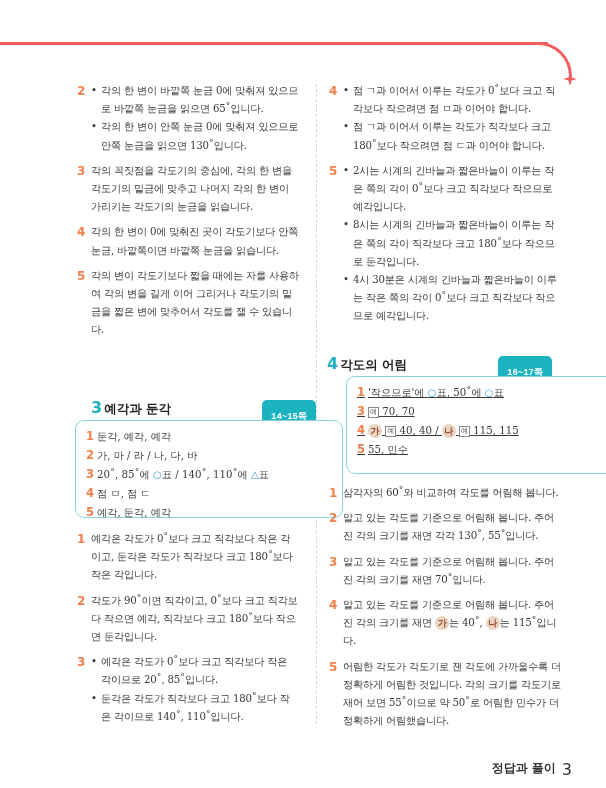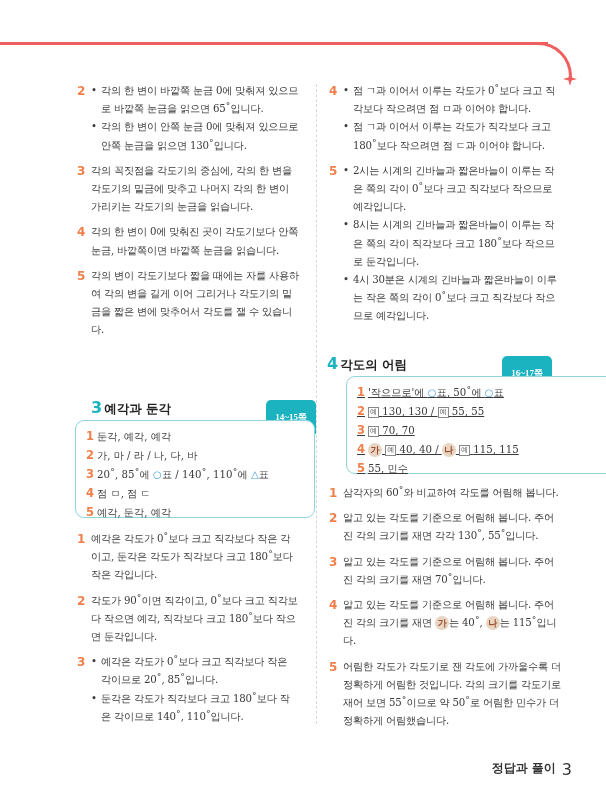--- a/index.html
+++ b/index.html
@@ -34,21 +34,21 @@
   .bullet { position: relative; padding-left: 10px; }
   .bullet::before { content: "•"; position: absolute; left: 0; top: 0; }
   .sec-head { position: absolute; height: 24px; }
   .sec-title {
     position: absolute; left: 0; top: 0; font-family: "DejaVu Sans", "Liberation Sans", sans-serif;
     font-weight: bold; font-size: 12.5px; color: #222; white-space: nowrap;
   }
   .sec-num { color: #1cb3c0; font-size: 16px; margin-right: 2px; }
   .sec-pages {
     position: absolute; top: 2px; height: 18px; padding: 8px 9px; background: #1cb3c0; color: #fff;
-    border-radius: 5px 5px 0 0; font-family: Liberation Serif, serif;
+    border-radius: 5px 5px 0 0; font-family: Liberation Mono, monospace;
     font-size: 9px; font-weight: bold; line-height: 18px;
   }
   .answer-box {
     position: absolute; border: 1.5px solid #8fd4dc; border-radius: 9px; background: #fff;
     box-sizing: border-box; padding: 6px 10px; font-size: 10.2px; line-height: 18px;
   }
   .answer-box .ans { white-space: nowrap; }
   .answer-box .n {
     color: #f07f4a; font-weight: bold; font-family: "DejaVu Sans", "Liberation Sans", sans-serif;
     font-size: 11.5px; margin-right: 3px;
@@ -115,21 +115,21 @@
     <div class="bullet">4시 30분은 시계의 긴바늘과 짧은바늘이 이루는 작은 쪽의 각이 0˚보다 크고 직각보다 작으므로 예각입니다.</div>
   </div>
 </div>
 
 <div class="sec-head" style="left:75px; top:398px; width:225px;margin-left:16px;">
   <div class="sec-title">
     <span class="sec-num">3</span><span>예각과 둔각</span>
   </div>
   <div class="sec-pages" style="right:0;">14~15쪽</div>
 </div>
-<div class="answer-box" style="left:75px; top:420px; width:240px; height:98px;">
+<div class="answer-box" style="left:75px; top:420px; width:268px; height:98px;">
   <div class="ans"><span class="n">1</span><span>둔각, 예각, 예각</span></div>
   <div class="ans"><span class="n">2</span><span>가, 마 / 라 / 나, 다, 바</span></div>
   <div class="ans"><span class="n">3</span><span>20˚, 85˚에 </span><span class="circle-sym">○</span><span>표 / 140˚, 110˚에 </span><span class="tri-sym">△</span><span>표</span></div>
   <div class="ans"><span class="n">4</span><span>점 ㅁ, 점 ㄷ</span></div>
   <div class="ans"><span class="n">5</span><span>예각, 둔각, 예각</span></div>
 </div>
 
 <div class="col col-left" style="top:530px;">
   <div class="item">
     <span class="num">1</span>
@@ -147,21 +147,20 @@
 </div>
 
 <div class="sec-head" style="left:327px; top:354px; width:225px;">
   <div class="sec-title">
     <span class="sec-num">4</span><span>각도의 어림</span>
   </div>
   <div class="sec-pages" style="right:0;">16~17쪽</div>
 </div>
 <div class="answer-box" style="left:346px; top:376px; width:268px; height:98px;text-decoration:underline;">
   <div class="ans"><span class="n">1</span><span>'작으므로'에 </span><span class="circle-sym">○</span><span>표, 50˚에 </span><span class="circle-sym">○</span><span>표</span></div>
-  <div class="ans"><span class="n">2</span><span class="ye">예</span> <span>130, 130 / </span><span class="ye">예</span> <span>55, 55</span></div>
   <div class="ans"><span class="n">3</span><span class="ye">예</span> <span>70, 70</span></div>
   <div class="ans"><span class="n">4</span><span class="chip">가</span> <span class="ye">예</span> <span>40, 40 / </span><span class="chip">나</span> <span class="ye">예</span> <span>115, 115</span></div>
   <div class="ans"><span class="n">5</span><span>55, 민수</span></div>
 </div>
 
 <div class="col col-right" style="top:484px;">
   <div class="item">
     <span class="num">1</span>
     <div>삼각자의 60˚와 비교하여 각도를 어림해 봅니다.</div>
   </div>

